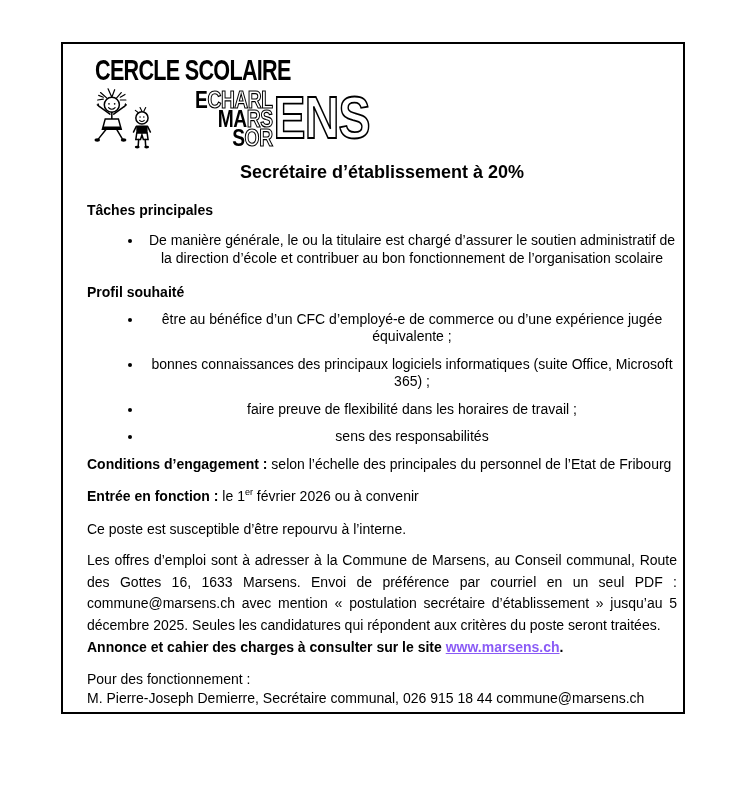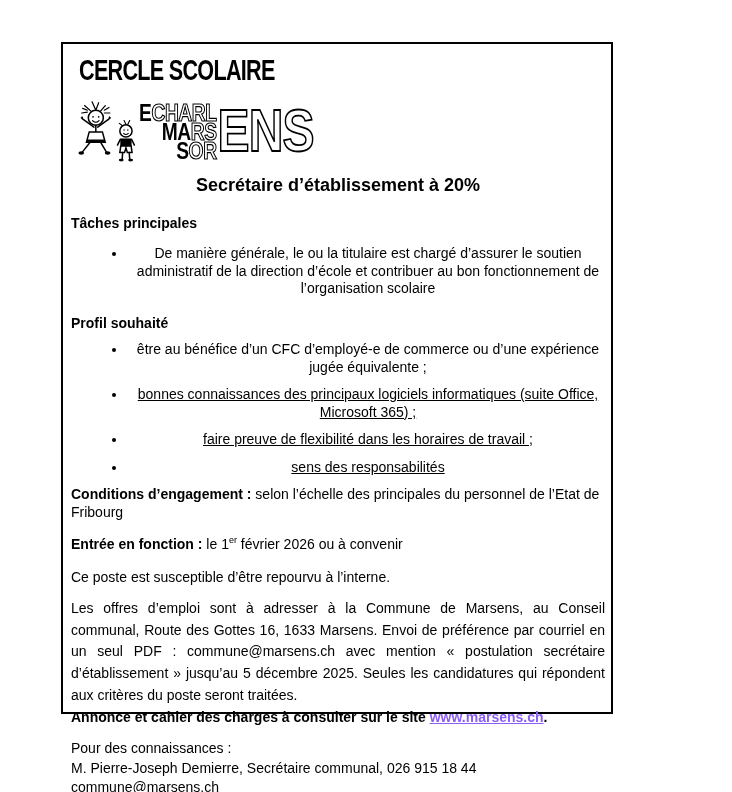--- a/index.html
+++ b/index.html
@@ -7,40 +7,40 @@
     width: 732px; height: 792px;
     background: #ffffff;
     position: relative;
     font-family: "Liberation Sans", sans-serif;
     color: #000000;
     overflow: hidden;
   }
   .frame {
     position: absolute;
     left: 61px; top: 42px;
-    width: 552px; height: 672px;
+    width: 624px; height: 672px;
     border: 2px solid #000000;
     box-sizing: border-box;
-    padding: 11px 6px 0 8px;
+    padding: 11px 6px 0 24px;
     font-size: 14px;
     line-height: 17.5px;
   }
   
   .logo { padding-left: 8px; }
   .logo-title {
     font-weight: 900;
     font-size: 30px;
     line-height: 30px;
     letter-spacing: -1px;
     white-space: nowrap;
     transform: scaleX(0.72);
     transform-origin: left top;
     height: 30px;
   }
-  .logo-row { display: flex; align-items: flex-end; height: 62px; margin-top: 13px; }
+  .logo-row { display: flex; align-items: flex-end; height: 62px; margin-top: 0; gap: 40px; }
   .kids { width: 72px; height: 64px; flex: none; margin-left: -6px; margin-bottom: -2px; }
   .wordmark {
     display: flex;
     align-items: flex-start;
     transform: scaleX(0.8);
     transform-origin: left bottom;
     margin-left: -6px;
   }
   .wm-lines {
     display: flex; flex-direction: column; align-items: flex-end;
@@ -58,21 +58,21 @@
   p { margin: 0; }
   .intro { margin-top: 8px; }
   .job-title { font-size: 18px; font-weight: bold; text-align: center; margin-top: 17px; }
   .sec-heading { font-size: 14px; font-weight: bold; margin-top: 0; }
   .sec-tasks { margin-top: 20px; }
   .sec-profile { margin-top: 17px; }
   ul { margin: 0; padding-left: 56px; list-style: disc; }
   .ul-tasks { margin-top: 13px; }
   .ul-profile { margin-top: 9px; }
   li { padding-left: 4px; text-align: center; }
-  li + li { margin-top: 10px; text-decoration: underline; }
+  li + li { margin-top: 10px; }
   .p-conditions { margin-top: 10px; }
   .p-start { margin-top: 15px; }
   .p-note { margin-top: 15px; }
   sup { font-size: 9px; line-height: 0; }
   .app-block { margin-top: 12px; line-height: 21.7px; }
   .app-text { text-align: justify; }
   .app-bold { font-weight: bold; }
   a.site-link {
     color: #8b5cf6;
     font-weight: bold;
@@ -151,17 +151,17 @@
   <p class="p-start"><strong>Entrée en fonction :</strong><span> le 1</span><sup>er</sup><span> février 2026 ou à convenir</span></p>
 
   <p class="p-note">Ce poste est susceptible d’être repourvu à l’interne.</p>
 
   <div class="app-block">
     <p class="app-text">Les offres d’emploi sont à adresser à la Commune de Marsens, au Conseil communal, Route des Gottes 16, 1633 Marsens. Envoi de préférence par courriel en un seul PDF : commune@marsens.ch avec mention « postulation secrétaire d’établissement » jusqu’au 5 décembre 2025. Seules les candidatures qui répondent aux critères du poste seront traitées.</p>
     <p><span class="app-bold">Annonce et cahier des charges à consulter sur le site </span><a class="site-link">www.marsens.ch</a><span class="app-bold">.</span></p>
   </div>
 
   <div class="contact-block">
-    <p>Pour des connaissances :</p>
+    <p>Pour des fonctionnement :</p>
     <p>M. Pierre-Joseph Demierre, Secrétaire communal, 026 915 18 44 commune@marsens.ch</p>
   </div>
 
 </div>
 
 </body></html>

